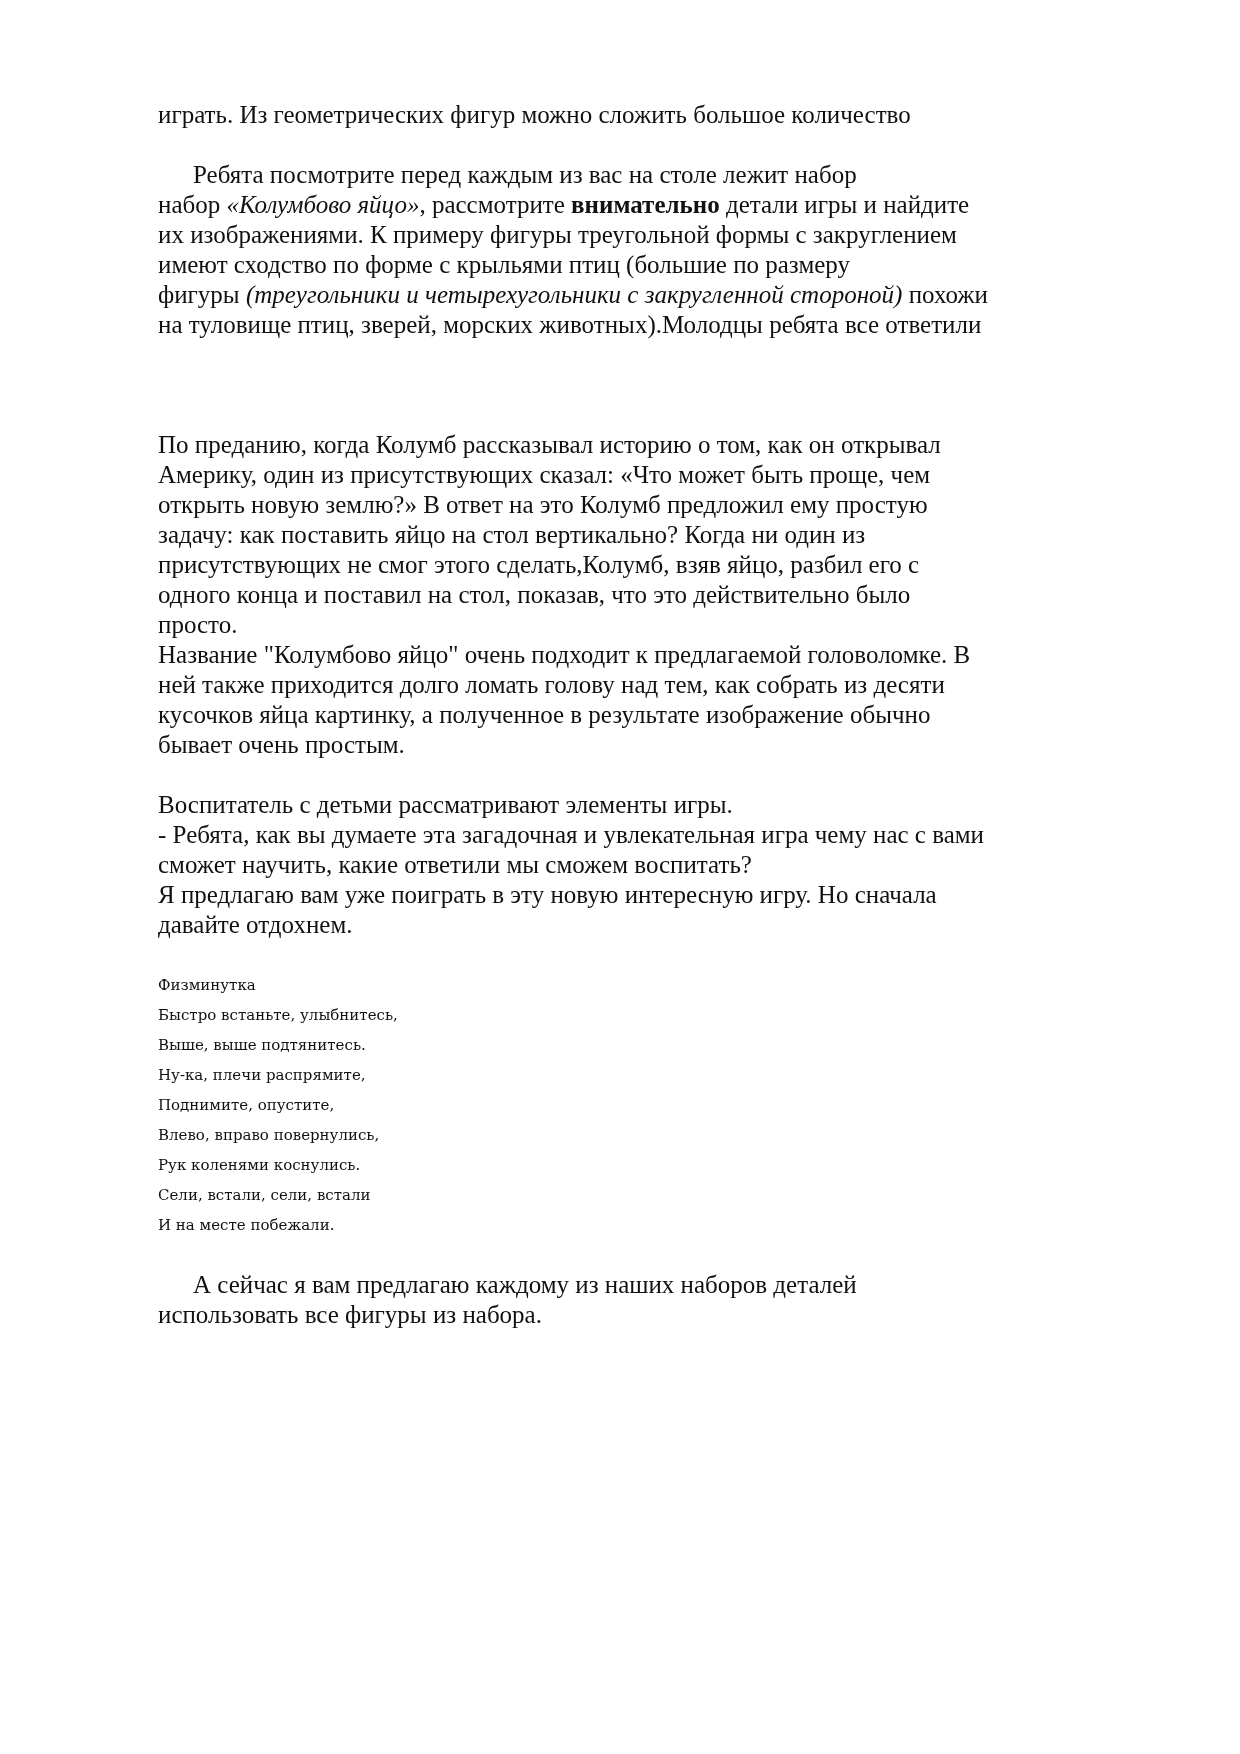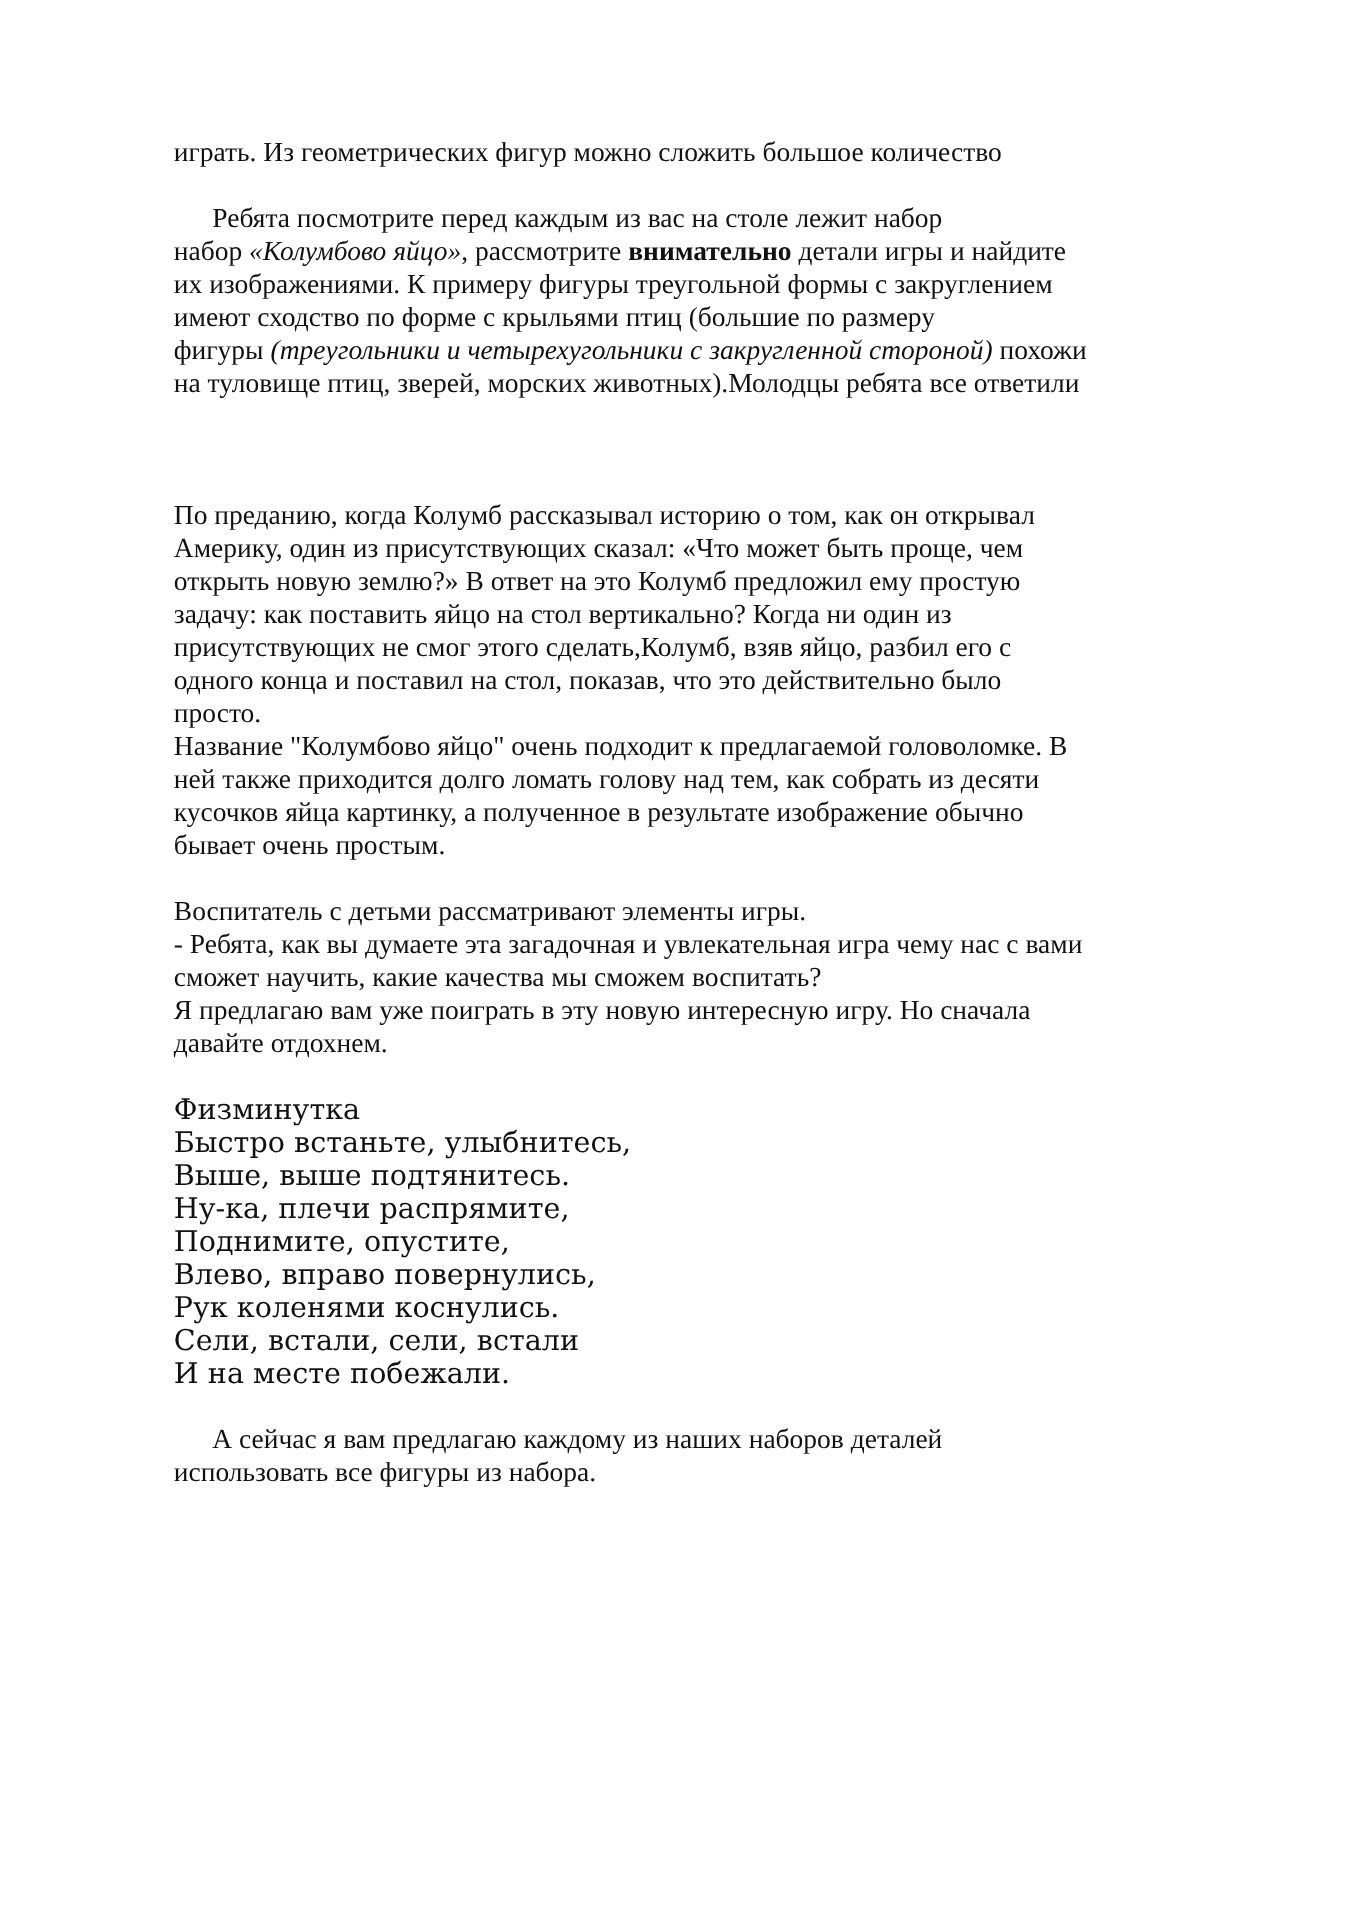--- a/index.html
+++ b/index.html
@@ -11,38 +11,38 @@
       width: 1240px;
       height: 1754px;
       position: relative;
       overflow: hidden;
       font-family: "Liberation Serif", "DejaVu Serif", serif;
       color: #111111;
     }
     .page {
       position: absolute;
       left: 158px;
-      top: 124px;
+      top: 100px;
       width: 920px;
       font-size: 25px;
       line-height: 30px;
     }
     .line {
       white-space: nowrap;
       height: 30px;
       display: block;
     }
     .indent { padding-left: 35px; }
     .gap1 { height: 30px; }
     .gap3 { height: 90px; }
     b, .b { font-weight: bold; }
     .i { font-style: italic; }
     .bi { font-weight: normal; font-style: italic; margin-top: 28px; }
     .heading { font-weight: normal; }
-    .poem { font-family: "DejaVu Serif", "Liberation Serif", serif; font-size: 26px; }
+    .poem { font-family: "DejaVu Serif", "Liberation Serif", serif; font-size: 15px; }
   </style>
 </head>
 <body>
 
 <div class="page">
 
   <div>
     <span class="line">играть. Из геометрических фигур можно сложить большое количество</span>
   </div>
 
@@ -71,21 +71,21 @@
     <span class="line">ней также приходится долго ломать голову над тем, как собрать из десяти</span>
     <span class="line">кусочков яйца картинку, а полученное в результате изображение обычно</span>
     <span class="line">бывает очень простым.</span>
   </div>
 
   <div class="gap1"></div>
 
   <div>
     <span class="line heading">Воспитатель с детьми рассматривают элементы игры.</span>
     <span class="line">- Ребята, как вы думаете эта загадочная и увлекательная игра чему нас с вами</span>
-    <span class="line">сможет научить, какие качества мы сможем воспитать?</span>
+    <span class="line">сможет научить, какие ответили мы сможем воспитать?</span>
     <span class="line">Я предлагаю вам уже поиграть в эту новую интересную игру. Но сначала</span>
     <span class="line">давайте отдохнем.</span>
   </div>
 
   <div class="gap1"></div>
 
   <div>
     <span class="line heading poem">Физминутка</span>
     <span class="line poem">Быстро встаньте, улыбнитесь,</span>
     <span class="line poem">Выше, выше подтянитесь.</span>

